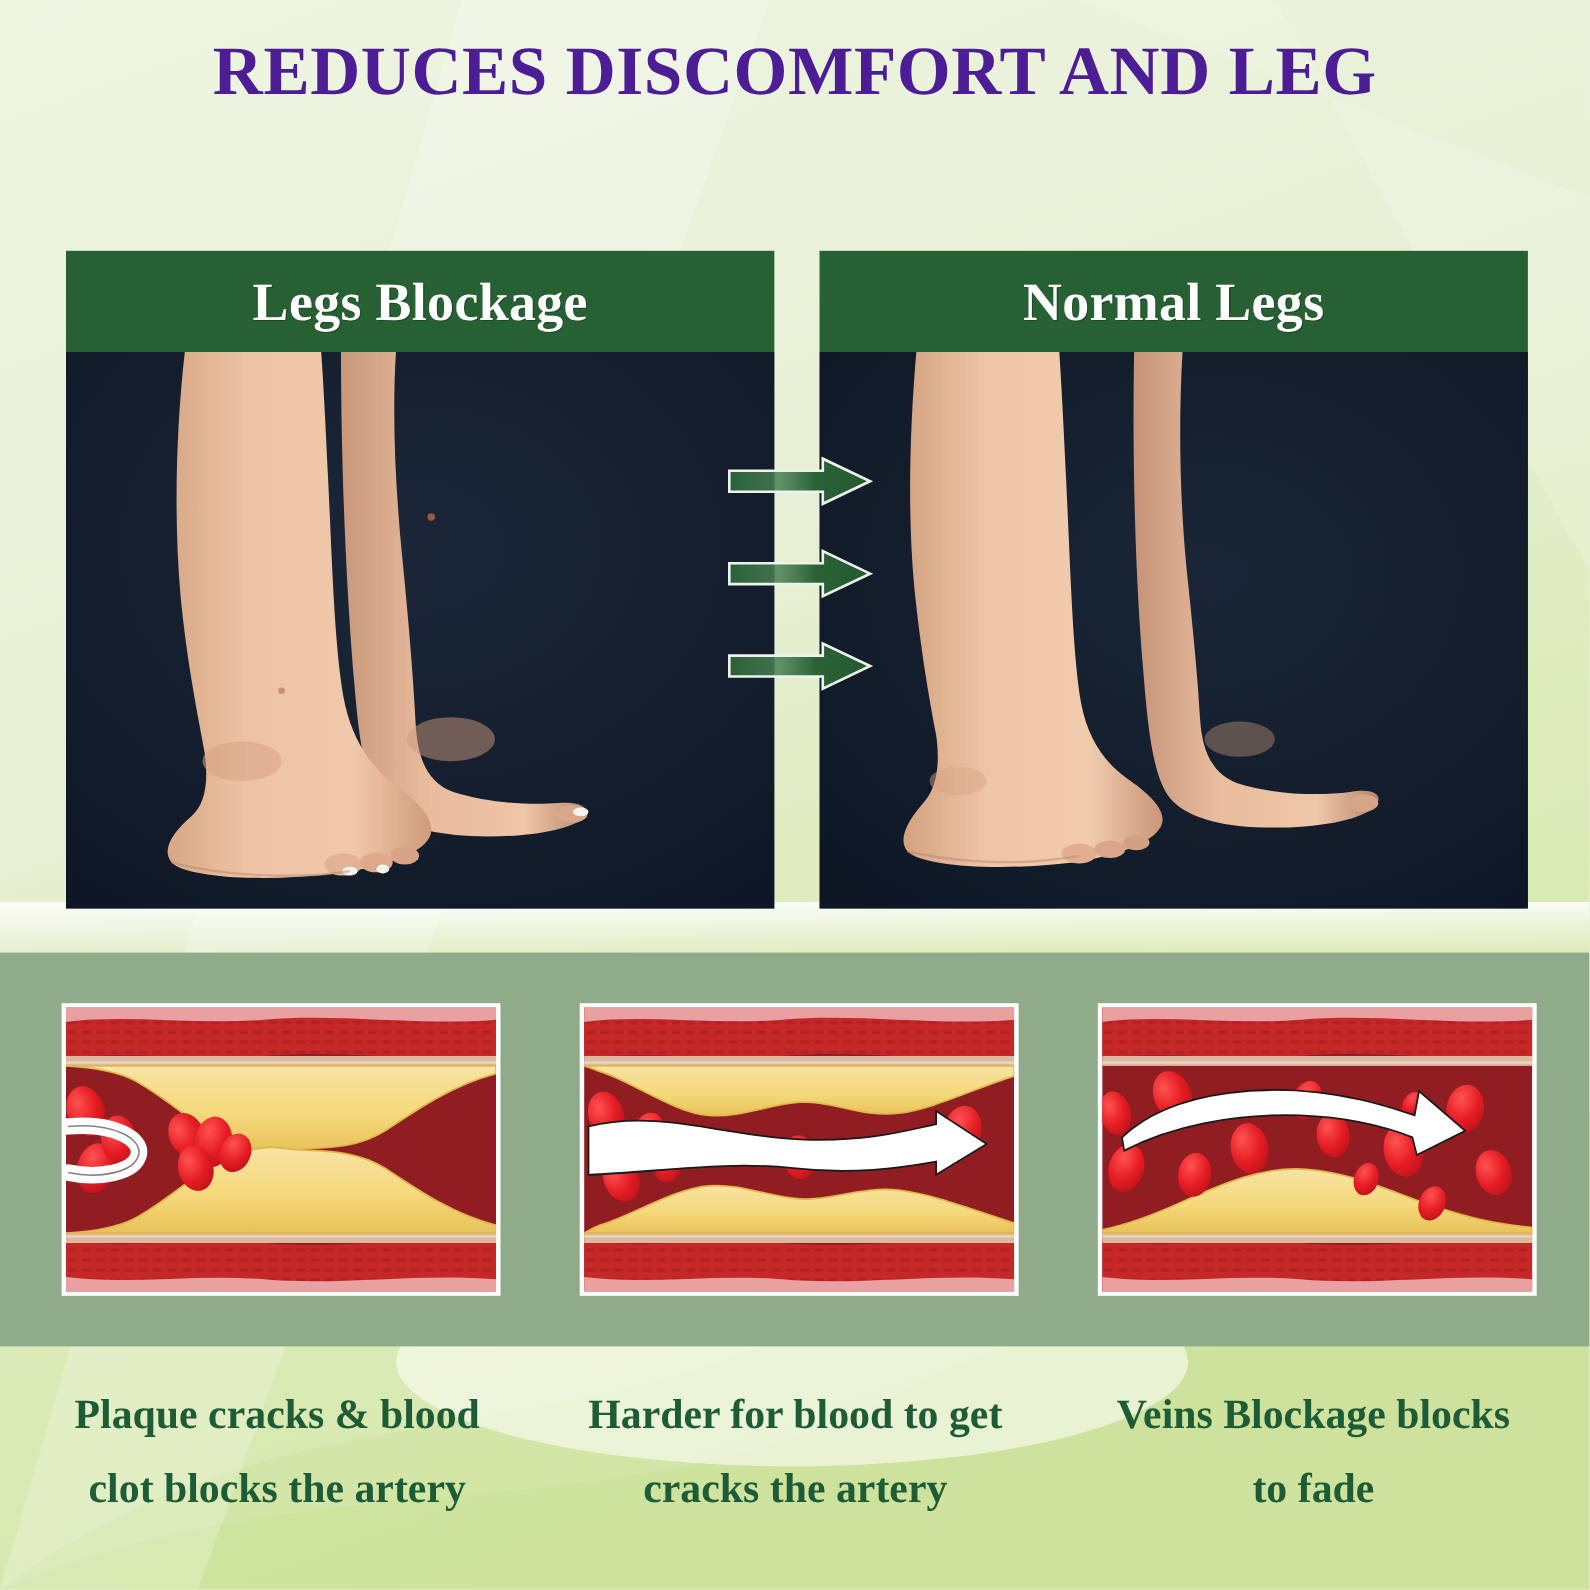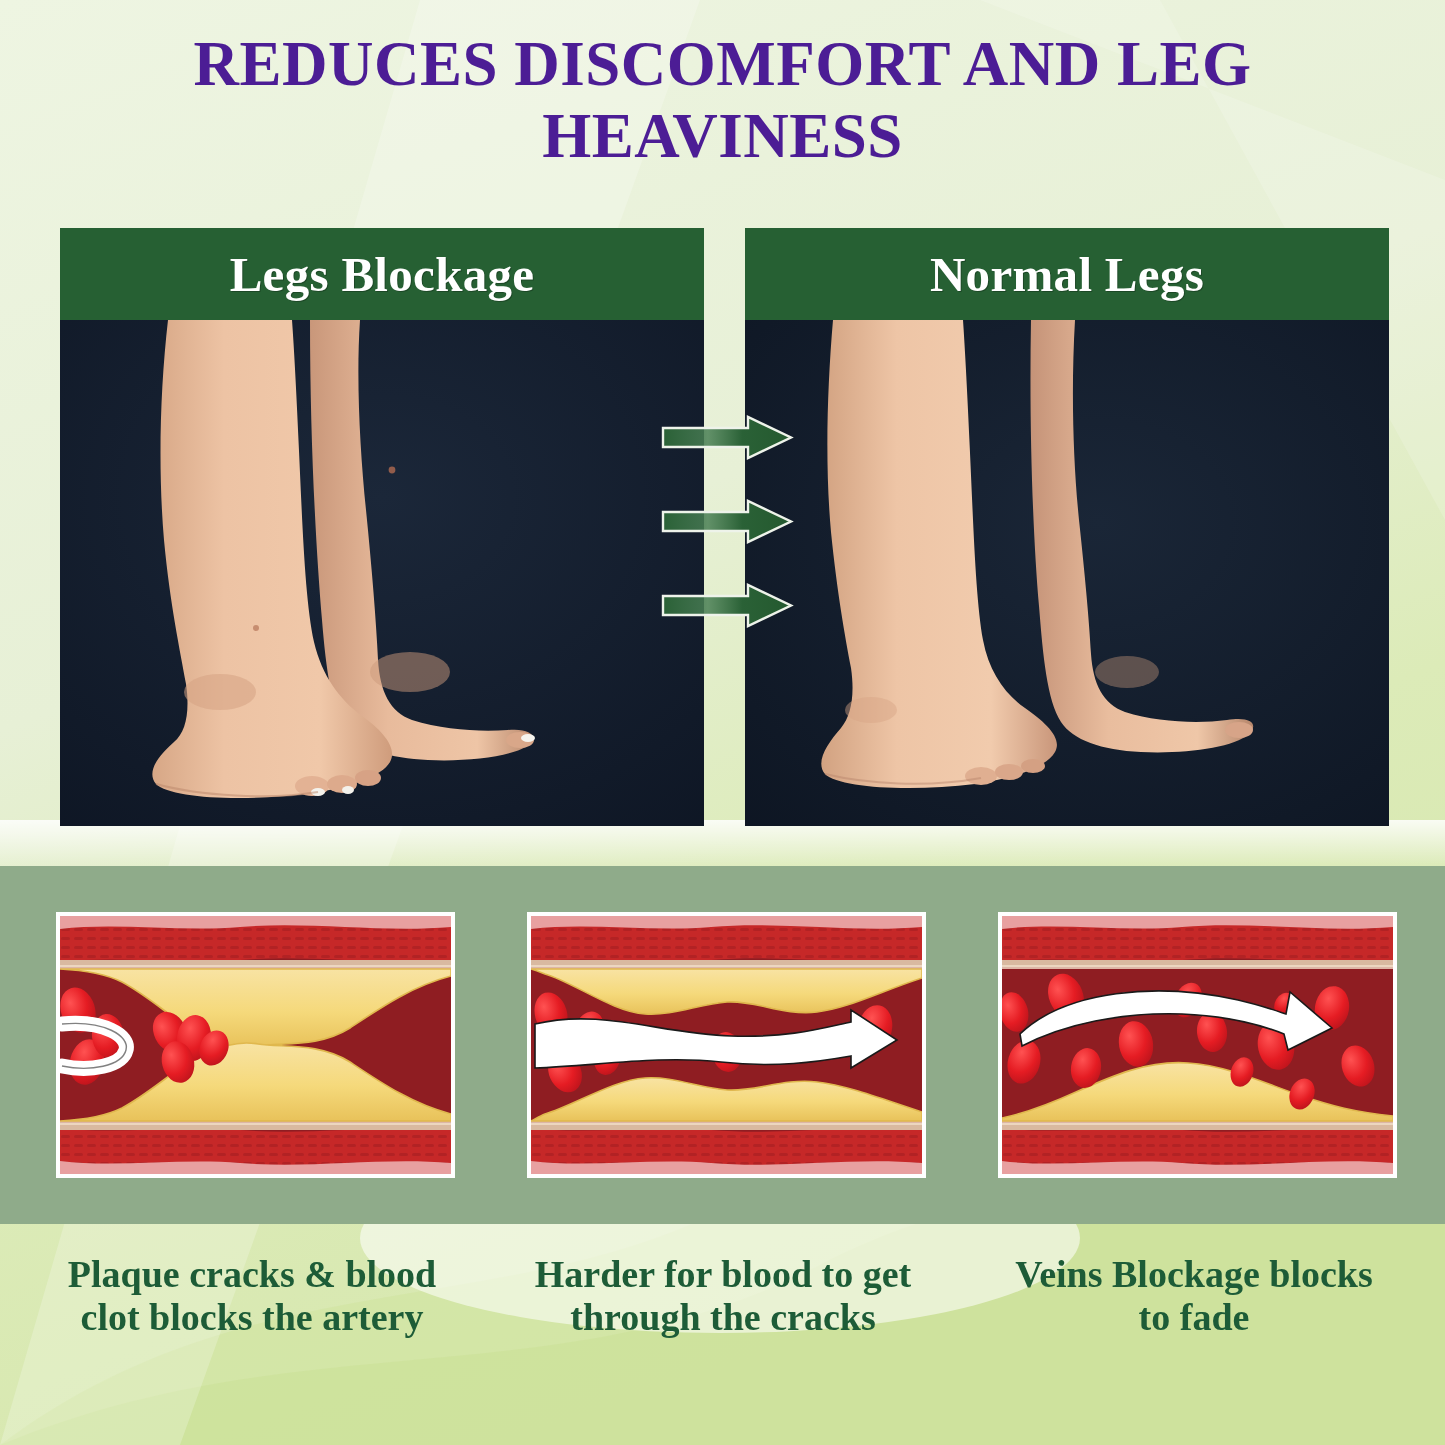--- a/index.html
+++ b/index.html
@@ -82,21 +82,21 @@
   
   #captions{
     position:absolute; left:0; top:1235px; width:1445px; height:210px;
     z-index:4;
   }
   .cap{
     position:absolute; top:18px; width:380px;
     text-align:center;
     color:#1d5c37;
     font-size:38px;
-    line-height:43px;
+    line-height:67px;
     font-weight:bold;
     font-family:"Liberation Serif","DejaVu Serif",serif;
   }
   .cap.c1{ left:62px; }
   .cap.c2{ left:533px; }
   .cap.c3{ left:1004px; }
 </style>
 </head>
 <body>
 
@@ -117,21 +117,20 @@
   <path d="M0,1445 C260,1250 520,1330 760,1190 C980,1065 1180,1130 1445,1010 L1445,1445 Z" fill="#cfe39f" opacity="0.55"></path>
   <path d="M0,1445 C300,1320 560,1400 820,1265 C1060,1140 1250,1215 1445,1120 L1445,1445 Z" fill="#c7df90" opacity="0.40"></path>
   <path d="M420,0 L700,0 L180,1445 L0,1445 Z" fill="#ffffff" opacity="0.22"></path>
   <path d="M980,0 L1160,0 L1445,520 L1445,180 Z" fill="#ffffff" opacity="0.16"></path>
   <ellipse cx="720" cy="1238" rx="360" ry="95" fill="#ffffff" opacity="0.55"></ellipse>
   <rect x="0" y="820" width="1445" height="50" fill="url(#whiteFade)"></rect>
 </svg>
 
 <div id="title-block">
   <span class="line">REDUCES DISCOMFORT AND LEG</span>
-  <span class="line">HEAVINESS</span>
 </div>
 
 <div id="compare">
 
   <div class="cmp-col left">
     <div class="cmp-head">
       <span>Legs Blockage</span>
     </div>
     <div class="photo">
       <svg viewBox="0 0 644 506" preserveAspectRatio="xMidYMid slice">
@@ -389,15 +388,15 @@
 
       <path d="M18,118 C64,74 156,66 236,84 C258,89 272,94 284,98
                L288,76 L330,112 L286,134 L282,118
                C262,110 230,100 180,98 C120,96 62,108 20,130 Z" fill="#ffffff" stroke="#1a1a1a" stroke-width="1.6"></path>
     </svg>
   </div>
 </div>
 
 <div id="captions">
   <div class="cap c1">Plaque cracks &amp; blood clot blocks the artery</div>
-  <div class="cap c2">Harder for blood to get through the cracks</div>
+  <div class="cap c2">Harder for blood to get cracks the artery</div>
   <div class="cap c3">Veins Blockage blocks to fade</div>
 </div>
 
 </body></html>

